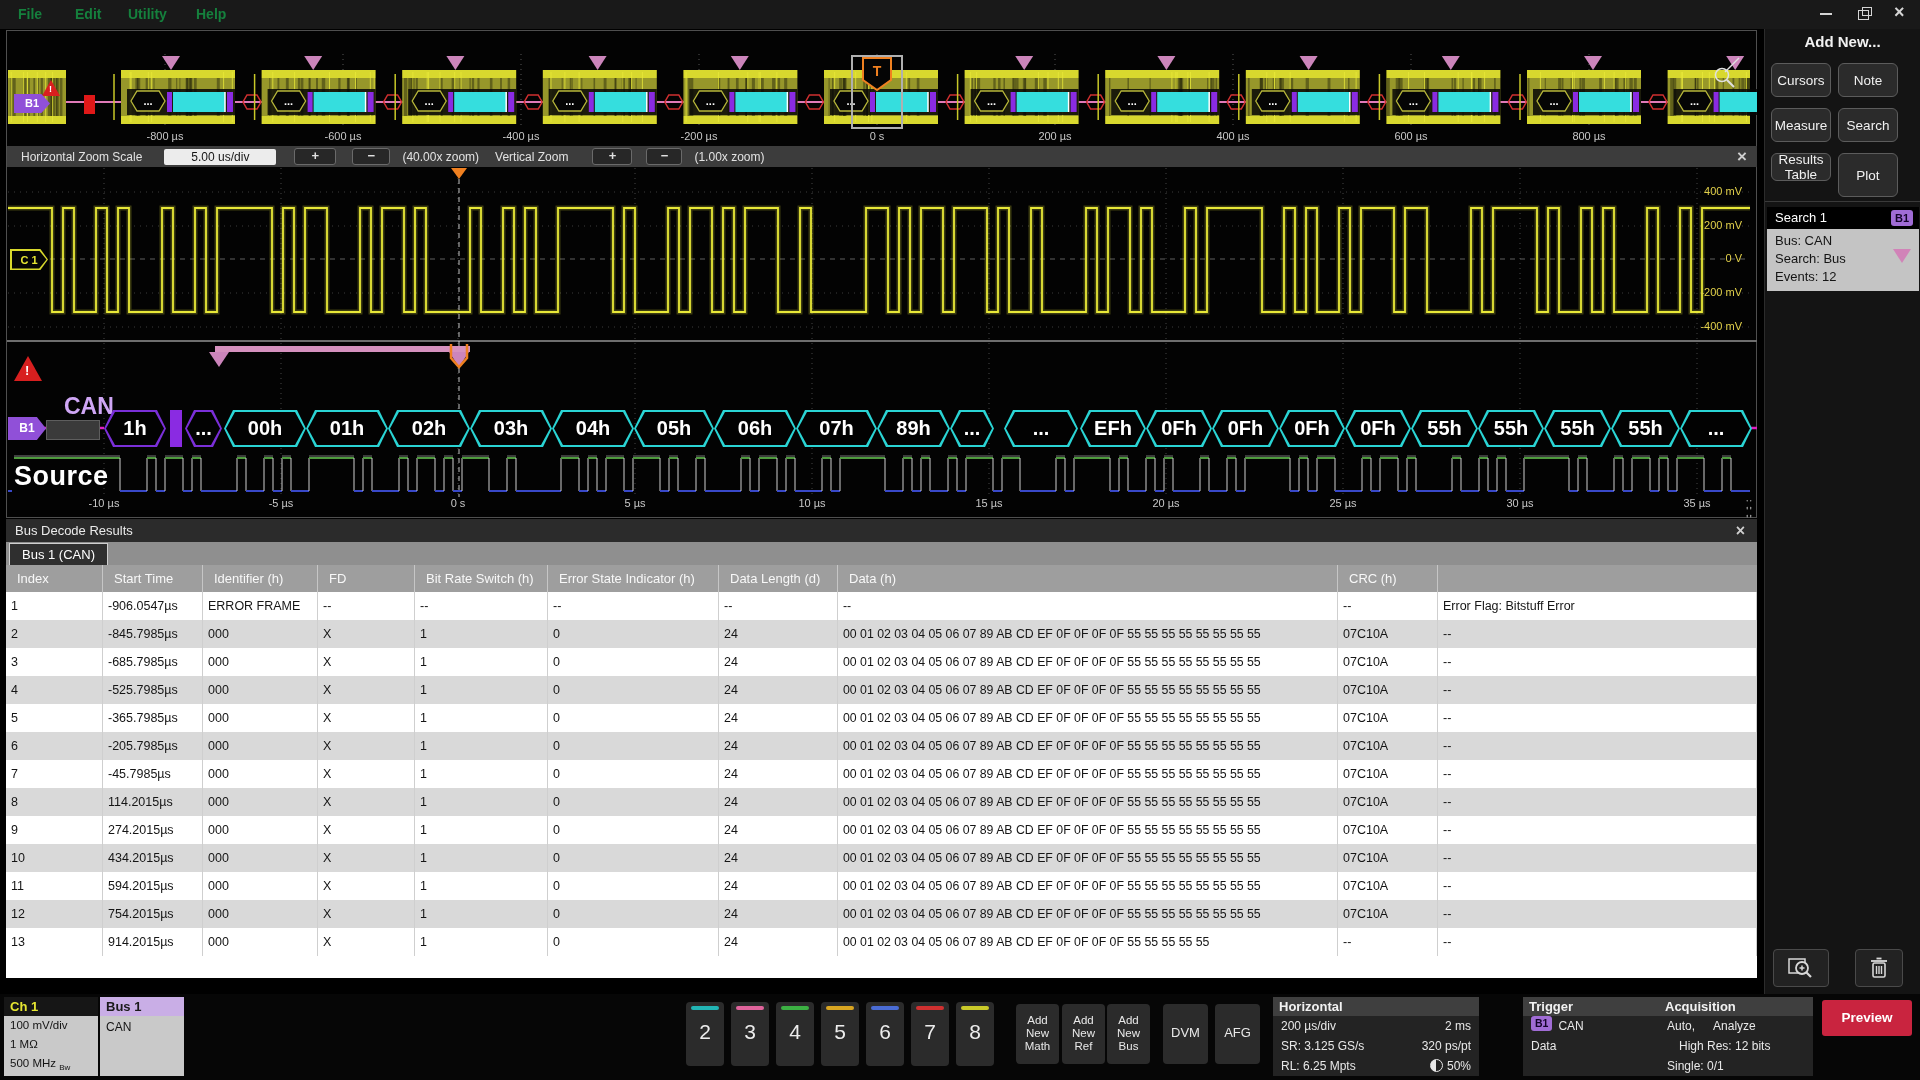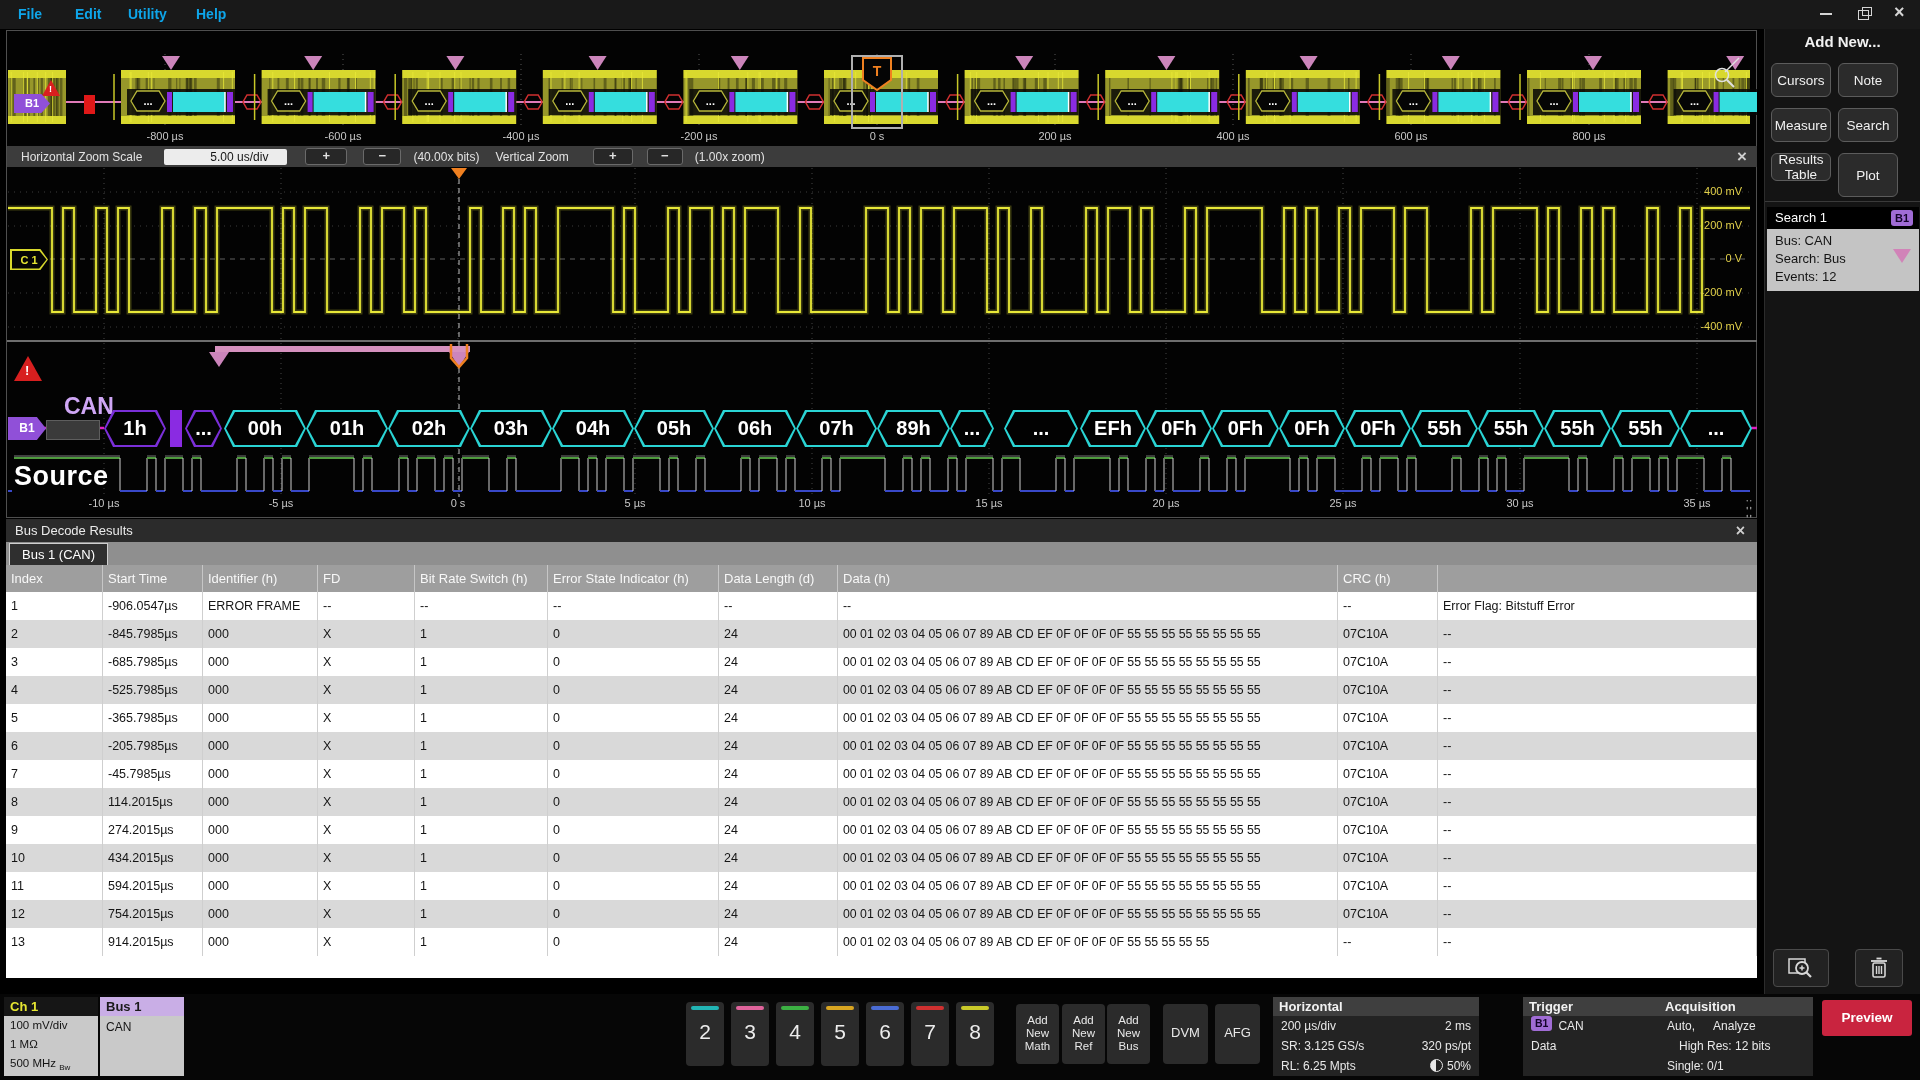--- a/index.html
+++ b/index.html
@@ -2,34 +2,34 @@
 <html><head>
 <meta charset="utf-8">
 <style>
   html,body{margin:0;padding:0;background:#000;}
   body{font-family:"Liberation Sans",sans-serif;}
   .screen{position:relative;width:1920px;height:1080px;background:#000;overflow:hidden;}
   .abs{position:absolute;}
 
   
   .menubar{position:absolute;left:0;top:0;width:1920px;height:29px;background:#191919;}
-  .menu-item{position:absolute;top:6px;color:#0ea5e9;font-size:14px;font-weight:bold;cursor:default;}
+  .menu-item{position:absolute;top:6px;color:#15803d;font-size:14px;font-weight:bold;cursor:default;}
   .winctl{position:absolute;top:5px;display:flex;gap:22px;left:1818px;}
   .wcbtn{width:16px;height:16px;position:relative;}
   .wcbtn .bar{position:absolute;left:2px;top:8px;width:12px;height:2px;background:#d5d5d5;}
   .wcbtn .sq1{position:absolute;left:2px;top:5px;width:9px;height:8px;border:1.5px solid #d5d5d5;}
   .wcbtn .sq2{position:absolute;left:6px;top:2px;width:8px;height:7px;border:1.5px solid #d5d5d5;background:#191919;}
   .wcbtn .x{position:absolute;left:0;top:-3px;color:#d5d5d5;font-size:18px;font-weight:bold;}
 
   
   .wfpanel{position:absolute;left:6px;top:30px;width:1751px;height:488px;background:#030303;border:1px solid #4f4f4f;box-sizing:border-box;}
   .wf-title{position:absolute;left:6px;top:30px;width:1751px;height:22px;background:#262626;color:#dcdcdc;font-size:13px;line-height:22px;padding-left:8px;box-sizing:border-box;border:1px solid #4f4f4f;border-bottom:none;}
   .ovtick{position:absolute;width:90px;text-align:center;color:#c8c8c8;font-size:11px;top:130px;}
   .zoombar{position:absolute;left:7px;top:146px;width:1750px;height:21px;background:#3c3c3c;display:flex;align-items:center;color:#e2e2e2;font-size:12px;}
-  .zb-val{background:#ececec;color:#151515;border-radius:2px;height:16px;line-height:16px;width:96px;text-align:center;font-size:12px;padding-left:27px;}
+  .zb-val{background:#ececec;color:#151515;border-radius:2px;height:16px;line-height:16px;width:112px;text-align:center;font-size:12px;}
   .zb-btn{background:#272727;border:1px solid #6a6a6a;border-radius:3px;color:#e0e0e0;height:15px;line-height:13px;width:40px;text-align:center;font-size:13px;font-weight:bold;}
   .zb-x{margin-left:auto;margin-right:10px;color:#cfcfcf;font-size:17px;font-weight:bold;}
   .vtick{position:absolute;width:80px;text-align:right;color:#e3d24b;font-size:11px;left:1662px;}
   .ttick{position:absolute;width:70px;text-align:center;color:#c8c8c8;font-size:11px;top:497px;}
 
   .badge-tag{position:absolute;background:#050505;color:#e6e632;font-size:11px;font-weight:bold;text-align:center;border:1.5px solid #d8d82c;line-height:19px;}
   .c1badge{left:10px;top:249px;width:38px;height:21px;clip-path:polygon(0 0,80% 0,100% 50%,80% 100%,0 100%);border:none;background:#d8d82c;}
   .c1badge .in{position:absolute;left:1.5px;top:1.5px;right:1.5px;bottom:1.5px;background:#050505;clip-path:polygon(0 0,79% 0,100% 50%,79% 100%,0 100%);color:#e6e632;line-height:18px;}
 
   .b1badge{position:absolute;background:#9050d8;color:#fff;font-weight:bold;font-size:12px;text-align:center;clip-path:polygon(0 0,76% 0,100% 50%,76% 100%,0 100%);}
@@ -47,21 +47,21 @@
   .frame .inner{position:absolute;inset:2px;background:#020202;display:flex;align-items:center;justify-content:center;color:#fff;font-size:20px;font-weight:bold;}
   .hexclip{clip-path:polygon(9px 0,calc(100% - 9px) 0,100% 50%,calc(100% - 9px) 100%,9px 100%,0 50%);}
 
   
   .results{position:absolute;left:6px;top:519px;width:1751px;height:459px;background:#fff;}
   .res-title{position:absolute;left:0;top:0;width:100%;height:23px;background:#2b2b2b;color:#eaeaea;font-size:13px;line-height:23px;padding-left:9px;box-sizing:border-box;}
   .res-x{position:absolute;right:12px;top:0;color:#cfcfcf;font-size:16px;font-weight:bold;line-height:23px;}
   .res-tabs{position:absolute;left:0;top:23px;width:100%;height:23px;background:#8f8f8f;}
   .res-tab{position:absolute;left:3px;top:1px;height:22px;background:#2f2f2f;color:#fff;font-size:13px;line-height:22px;padding:0 12px;border:1px solid #cfcfcf;border-bottom:none;box-sizing:border-box;}
   .res-head{position:absolute;left:0;top:46px;width:100%;height:27px;background:#9e9e9e;}
-  .res-head .hc{position:absolute;top:0;height:31px;color:#f8f8f8;font-size:13px;line-height:27px;padding-left:5px;box-sizing:border-box;border-right:1px solid #c6c6c6;overflow:hidden;white-space:nowrap;}
+  .res-head .hc{position:absolute;top:0;height:31px;color:#f8f8f8;font-size:13px;line-height:27px;padding-left:11px;box-sizing:border-box;border-right:1px solid #c6c6c6;overflow:hidden;white-space:nowrap;}
   .res-body{position:absolute;left:0;top:73px;width:100%;}
   .res-row{position:absolute;left:0;width:100%;height:28px;}
   .res-row .rc{position:absolute;top:0;height:28px;color:#151515;font-size:12.5px;line-height:28px;padding-left:5px;box-sizing:border-box;border-right:1px solid #cfcfcf;overflow:hidden;white-space:nowrap;}
 
   
   .bottombar{position:absolute;left:0;top:994px;width:1920px;height:86px;background:#060606;}
   .tile-hdr{font-size:13px;font-weight:bold;height:19px;line-height:19px;padding-left:6px;}
   .ch1{position:absolute;left:4px;top:3px;width:94px;height:79px;background:#c9c9c9;}
   .ch1 .tile-hdr{background:#161616;color:#e6e632;}
   .ch1 .ln{color:#141414;font-size:11.5px;height:19px;line-height:19px;padding-left:6px;}
@@ -865,21 +865,21 @@
       <div class="ovtick abs" style="left: 1188px;">400 µs</div>
       <div class="ovtick abs" style="left: 1366px;">600 µs</div>
       <div class="ovtick abs" style="left: 1544px;">800 µs</div>
     </div>
 
   <div class="zoombar">
     <span style="margin-left:14px;">Horizontal Zoom Scale</span>
     <span class="zb-val" style="margin-left:22px;">5.00 us/div</span>
     <span class="zb-btn" style="margin-left:18px;">+</span>
     <span class="zb-btn" style="margin-left:16px;width:36px;">−</span>
-    <span style="margin-left:12px;">(40.00x bits)</span>
+    <span style="margin-left:12px;">(40.00x zoom)</span>
     <span style="margin-left:16px;">Vertical Zoom</span>
     <span class="zb-btn" style="margin-left:24px;width:38px;">+</span>
     <span class="zb-btn" style="margin-left:14px;width:34px;">−</span>
     <span style="margin-left:12px;">(1.00x zoom)</span>
     <span class="zb-x">×</span>
   </div>
 
   <div class="abs c1badge badge-tag">
       <div class="in">C 1</div>
     </div>

